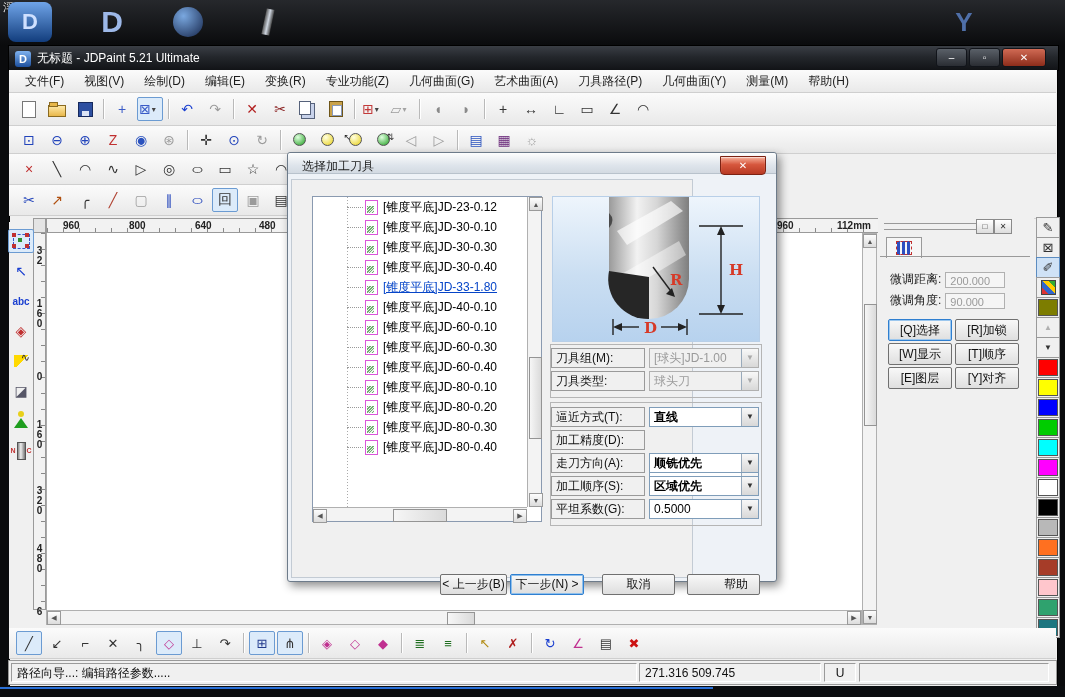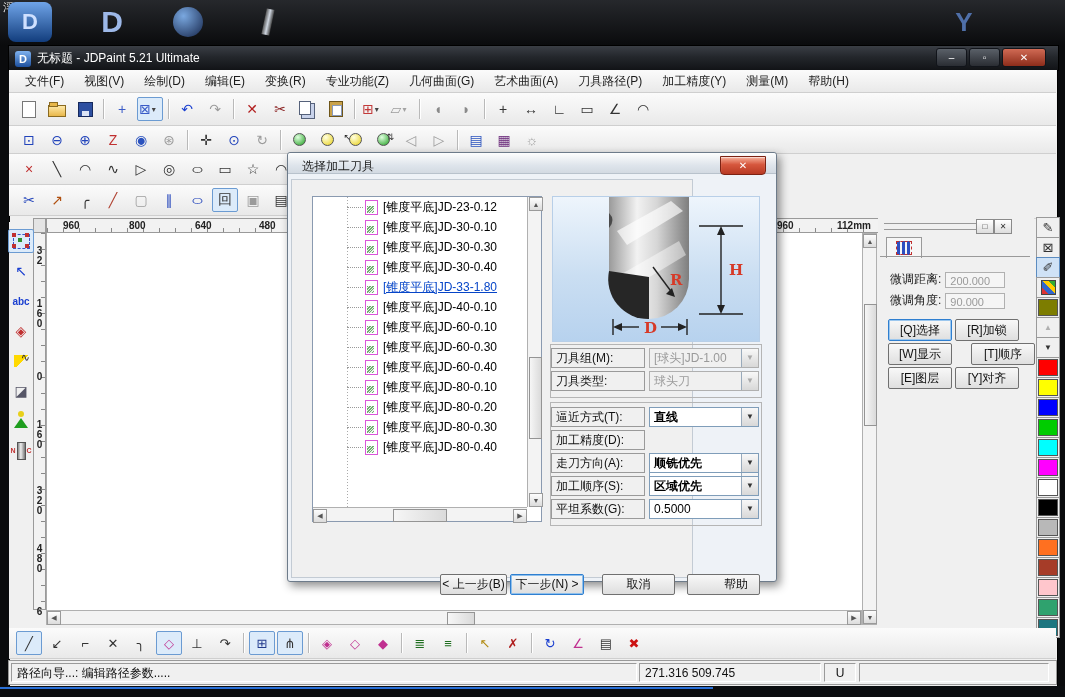--- a/index.html
+++ b/index.html
@@ -185,21 +185,21 @@
   <div id="menubar" class="abs tbar">
       <span class="mitem">文件(F)</span>
       <span class="mitem">视图(V)</span>
       <span class="mitem">绘制(D)</span>
       <span class="mitem">编辑(E)</span>
       <span class="mitem">变换(R)</span>
       <span class="mitem">专业功能(Z)</span>
       <span class="mitem">几何曲面(G)</span>
       <span class="mitem">艺术曲面(A)</span>
       <span class="mitem">刀具路径(P)</span>
-      <span class="mitem">加工精度(Y)</span>
+      <span class="mitem">几何曲面(Y)</span>
       <span class="mitem">测量(M)</span>
       <span class="mitem">帮助(H)</span>
     </div>
   <div id="toolbar1" class="abs tbar">
       <div class="tbtn">
         <div class="shape shape-page"></div>
       </div>
       <div class="tbtn">
         <div class="shape shape-folder"></div>
       </div>
@@ -477,21 +477,21 @@
           <span>微调距离:</span>
           <div class="rp-val">200.000</div>
         </div>
         <div class="rp-row" style="top: 35px;">
           <span>微调角度:</span>
           <div class="rp-val">90.000</div>
         </div>
         <div class="rp-btn focus" style="left: 8px; top: 62px;">[Q]选择</div>
         <div class="rp-btn" style="left: 75px; top: 62px;">[R]加锁</div>
         <div class="rp-btn" style="left: 8px; top: 86px;">[W]显示</div>
-        <div class="rp-btn" style="left: 75px; top: 86px; margin-left: 16px;">[T]顺序</div>
+        <div class="rp-btn" style="left: 75px; top: 86px;">[T]顺序</div>
         <div class="rp-btn" style="left: 8px; top: 110px;">[E]图层</div>
         <div class="rp-btn" style="left: 75px; top: 110px;">[Y]对齐</div>
       </div>
   </div>
 
   <div id="palette" class="abs">
       <div class="pbtn">✎</div>
       <div class="pbtn">⊠</div>
       <div class="pbtn active">✐</div>
       <div class="pbtn">

